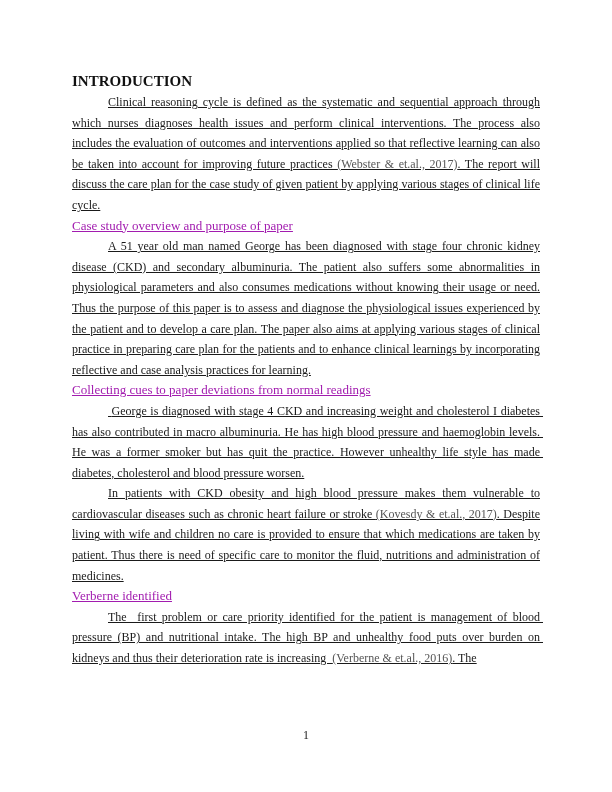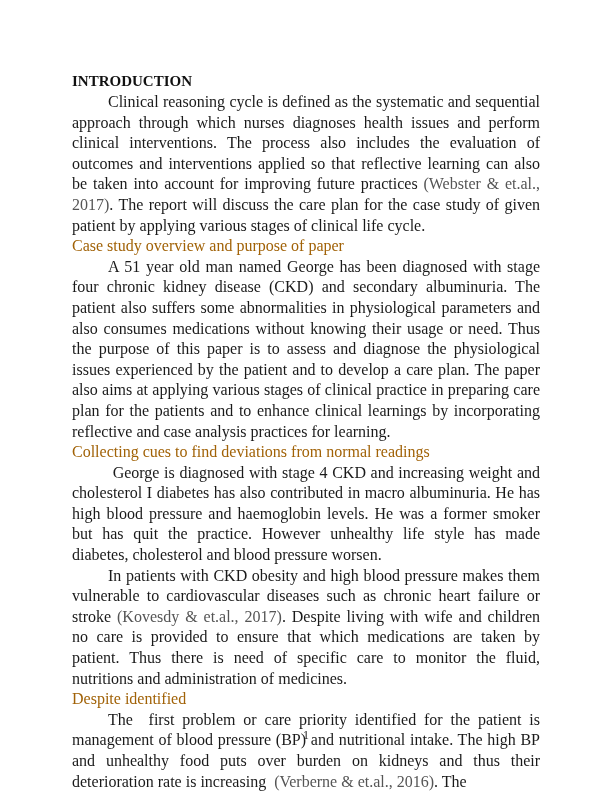--- a/index.html
+++ b/index.html
@@ -8,50 +8,50 @@
       position: absolute; left: 0; top: 0; width: 607px; height: 792px;
       background: #ffffff; color: #1a1a1a;
       font-family: "Liberation Serif", "DejaVu Serif", serif;
     }
     .content { position: absolute; left: 72px; top: 70px; width: 468px; }
     h1.section {
       font-family: "Liberation Serif", serif; font-weight: bold;
       font-size: 15px; margin: 0; line-height: 22px; color: #111;
     }
     p.body {
-      margin: 0; font-size: 16px; line-height: 20.6px; text-align: justify;
-      text-indent: 36px; color: #1a1a1a;
+      margin: 0; font-size: 12px; line-height: 20.6px; text-align: justify;
+      text-indent: 36px; color: #1a1a1a; text-decoration: underline;
     }
     .subhead {
-      font-size: 16px; line-height: 20.6px; margin: 0; 
-      color: #a16207;
+      font-size: 13px; line-height: 20.6px; margin: 0; text-decoration: underline;
+      color: #a21caf;
     }
     .cite { color: #555555; }
     .footer {
       position: absolute; left: 0; width: 612px; top: 728px; text-align: center;
       font-size: 12px; color: #1a1a1a;
     }
   </style>
 </head>
 <body>
 
 <div class="page">
   <div class="content">
 
     <h1 class="section">INTRODUCTION</h1>
     <p class="body"><span>Clinical reasoning cycle is defined as the systematic and sequential approach through which nurses diagnoses health issues and perform clinical interventions. The process also includes the evaluation of outcomes and interventions applied so that reflective learning can also be taken into account for improving future practices </span><span class="cite">(Webster &amp; et.al., 2017)</span><span>. The report will discuss the care plan for the case study of given patient by applying various stages of clinical life cycle.</span></p>
 
 
     <div class="subhead">Case study overview and purpose of paper </div>
     <p class="body">A 51 year old man named George has been diagnosed with stage four chronic kidney disease (CKD) and secondary albuminuria. The patient also suffers some abnormalities in physiological parameters and also consumes medications without knowing their usage or need. Thus the purpose of this paper is to assess and diagnose the physiological issues experienced by the patient and to develop a care plan. The paper also aims at applying various stages of clinical practice in preparing care plan for the patients and to enhance clinical learnings by incorporating reflective and case analysis practices for learning.</p>
 
-    <div class="subhead">Collecting cues to find deviations from normal readings </div>
+    <div class="subhead">Collecting cues to paper deviations from normal readings </div>
     <p class="body" style="white-space:pre-wrap;"> George is diagnosed with stage 4 CKD and increasing weight and cholesterol I diabetes has also contributed in macro albuminuria. He has high blood pressure and haemoglobin levels. He was a former smoker but has quit the practice. However unhealthy life style has made diabetes, cholesterol and blood pressure worsen.</p>
 
     <p class="body"><span>In patients with CKD obesity and high blood pressure makes them vulnerable to cardiovascular diseases such as chronic heart failure or stroke </span><span class="cite">(Kovesdy &amp; et.al., 2017)</span><span>. Despite living with wife and children no care is provided to ensure that which medications are taken by patient. Thus there is need of specific care to monitor the fluid, nutritions and administration of medicines.</span></p>
 
-    <div class="subhead">Despite identified </div>
+    <div class="subhead">Verberne identified </div>
     <p class="body"><span style="white-space:pre-wrap;">The  first problem or care priority identified for the patient is management of blood pressure (BP) and nutritional intake. The high BP and unhealthy food puts over burden on kidneys and thus their deterioration rate is increasing  </span><span class="cite">(Verberne &amp; et.al., 2016)</span><span>. The</span></p>
 
   </div>
 
   <div class="footer">1</div>
 </div>
 
 </body></html>

